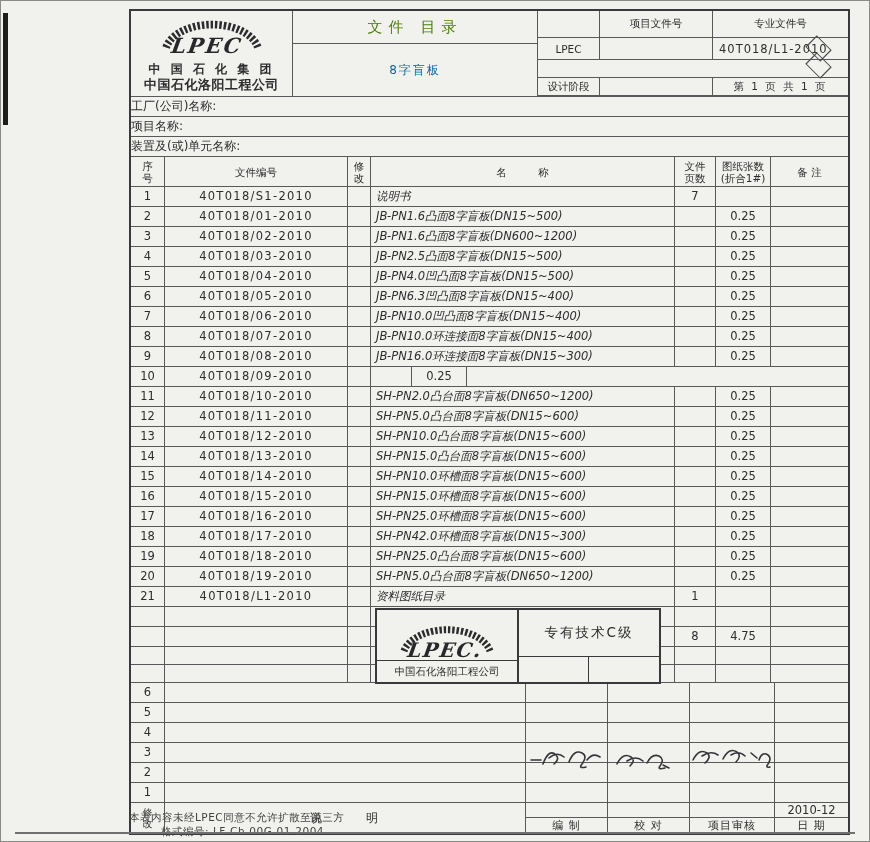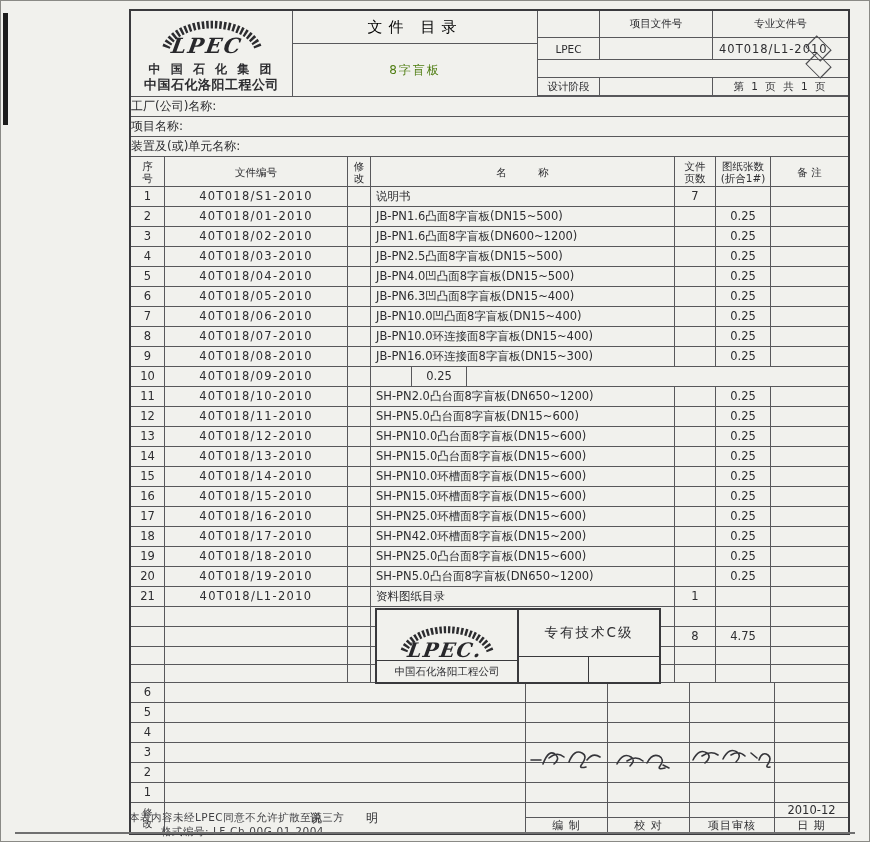--- a/index.html
+++ b/index.html
@@ -7,22 +7,22 @@
         font-family:"DejaVu Sans","Liberation Sans",sans-serif;color:#2d2d30;border:1px solid #8a8a86;box-sizing:border-box;}
   .scan-bar{position:absolute;left:2px;top:12px;width:5px;height:112px;background:#1d1d1d;}
   .sheet{position:absolute;left:128px;top:8px;width:717px;border:2px solid #3a3a3d;background:transparent;}
   
   .hdr{display:flex;height:85px;border-bottom:1px solid #58585b;}
   .hdr-logo{width:162px;border-right:1px solid #58585b;box-sizing:border-box;text-align:center;padding-top:3px;}
   .co1{font-size:12px;font-weight:bold;letter-spacing:3px;line-height:15px;white-space:nowrap;}
   .co2{font-size:13px;font-weight:bold;letter-spacing:.5px;line-height:16px;white-space:nowrap;}
   .hdr-title{width:245px;border-right:1px solid #58585b;box-sizing:border-box;display:flex;flex-direction:column;}
   .doc-title{height:32px;border-bottom:1px solid #58585b;display:flex;align-items:center;justify-content:center;
-             font-size:15px;letter-spacing:6px;color:#000000;}
-  .doc-sub{flex:1;display:flex;align-items:center;justify-content:center;font-size:12px;letter-spacing:2px;color:#4d7c0f;}
+             font-size:15px;letter-spacing:6px;color:#4d7c0f;}
+  .doc-sub{flex:1;display:flex;align-items:center;justify-content:center;font-size:12px;letter-spacing:2px;color:#0369a1;}
   .hdr-info{flex:1;position:relative;font-size:10.5px;}
   .irow{display:flex;border-bottom:1px solid #58585b;}
   .irow:last-child{border-bottom:none;}
   .icell{box-sizing:border-box;border-right:1px solid #58585b;display:flex;align-items:center;justify-content:center;
          overflow:hidden;white-space:nowrap;}
   .icell.last{border-right:none;}
   .diamond{position:absolute;width:15px;height:15px;border:1.5px solid #4c4c4f;transform:rotate(45deg) scale(1.25,.95);background:transparent;}
   
   .meta{height:20px;line-height:19px;border-bottom:1px solid #58585b;font-size:12px;box-sizing:border-box;}
   
@@ -30,21 +30,21 @@
   .thead>div{box-sizing:border-box;border-right:1px solid #58585b;display:flex;align-items:center;justify-content:center;
              text-align:center;font-size:10.5px;line-height:12px;white-space:pre-line;}
   .thead>div:last-child,.trow>div:last-child,.srow>div:last-child,.nrow>div:last-child{border-right:none;}
   .trow{display:flex;height:19px;border-bottom:1px solid #58585b;}
   .trow>div{box-sizing:border-box;border-right:1px solid #58585b;font-size:11.5px;line-height:18px;overflow:hidden;white-space:nowrap;}
   .srow{display:flex;height:17px;border-bottom:1px solid #58585b;}
   .srow>div{box-sizing:border-box;border-right:1px solid #58585b;}
   .c0{width:34px;} .c1{width:183px;} .c2{width:23px;} .c3{width:304px;} .c4{width:41px;} .c5{width:55px;} .c6{width:77px;}
   .ctr{text-align:center;}
   .num{letter-spacing:1.3px;font-size:11.5px;}
-  .nm{padding-left:5px;}
+  .nm{padding-left:5px;font-style:italic;}
   
   .nrow{display:flex;height:19px;border-bottom:1px solid #58585b;}
   .nrow>div{box-sizing:border-box;border-right:1px solid #58585b;font-size:11.5px;line-height:18px;text-align:center;}
   .n0{width:34px;} .n1{width:361px;border-right:1px solid #58585b;} .n2{width:82px;} .n3{width:82px;} .n4{width:85px;} .n5{width:73px;}
   
   .brow{display:flex;height:30px;}
   .brow .bc{box-sizing:border-box;border-right:1px solid #58585b;}
   .rev-cell{width:34px;display:flex;align-items:center;justify-content:center;font-size:10px;line-height:11px;white-space:pre-line;text-align:center;}
   .desc-cell{width:361px;display:flex;align-items:center;justify-content:center;font-size:12px;letter-spacing:2px;font-family:Liberation Mono, monospace;}
   .sigcol{display:flex;flex-direction:column;}
@@ -288,21 +288,21 @@
           <div class="c2"></div>
           <div class="c3 nm">SH-PN25.0环槽面8字盲板(DN15~600)</div>
           <div class="c4 ctr"></div>
           <div class="c5 ctr">0.25</div>
           <div class="c6"></div>
         </div>
         <div class="trow">
           <div class="c0 ctr">18</div>
           <div class="c1 ctr num">40T018/17-2010</div>
           <div class="c2"></div>
-          <div class="c3 nm">SH-PN42.0环槽面8字盲板(DN15~200)</div>
+          <div class="c3 nm">SH-PN42.0环槽面8字盲板(DN15~300)</div>
           <div class="c4 ctr"></div>
           <div class="c5 ctr">0.25</div>
           <div class="c6"></div>
         </div>
         <div class="trow">
           <div class="c0 ctr">19</div>
           <div class="c1 ctr num">40T018/18-2010</div>
           <div class="c2"></div>
           <div class="c3 nm">SH-PN25.0凸台面8字盲板(DN15~600)</div>
           <div class="c4 ctr"></div>

